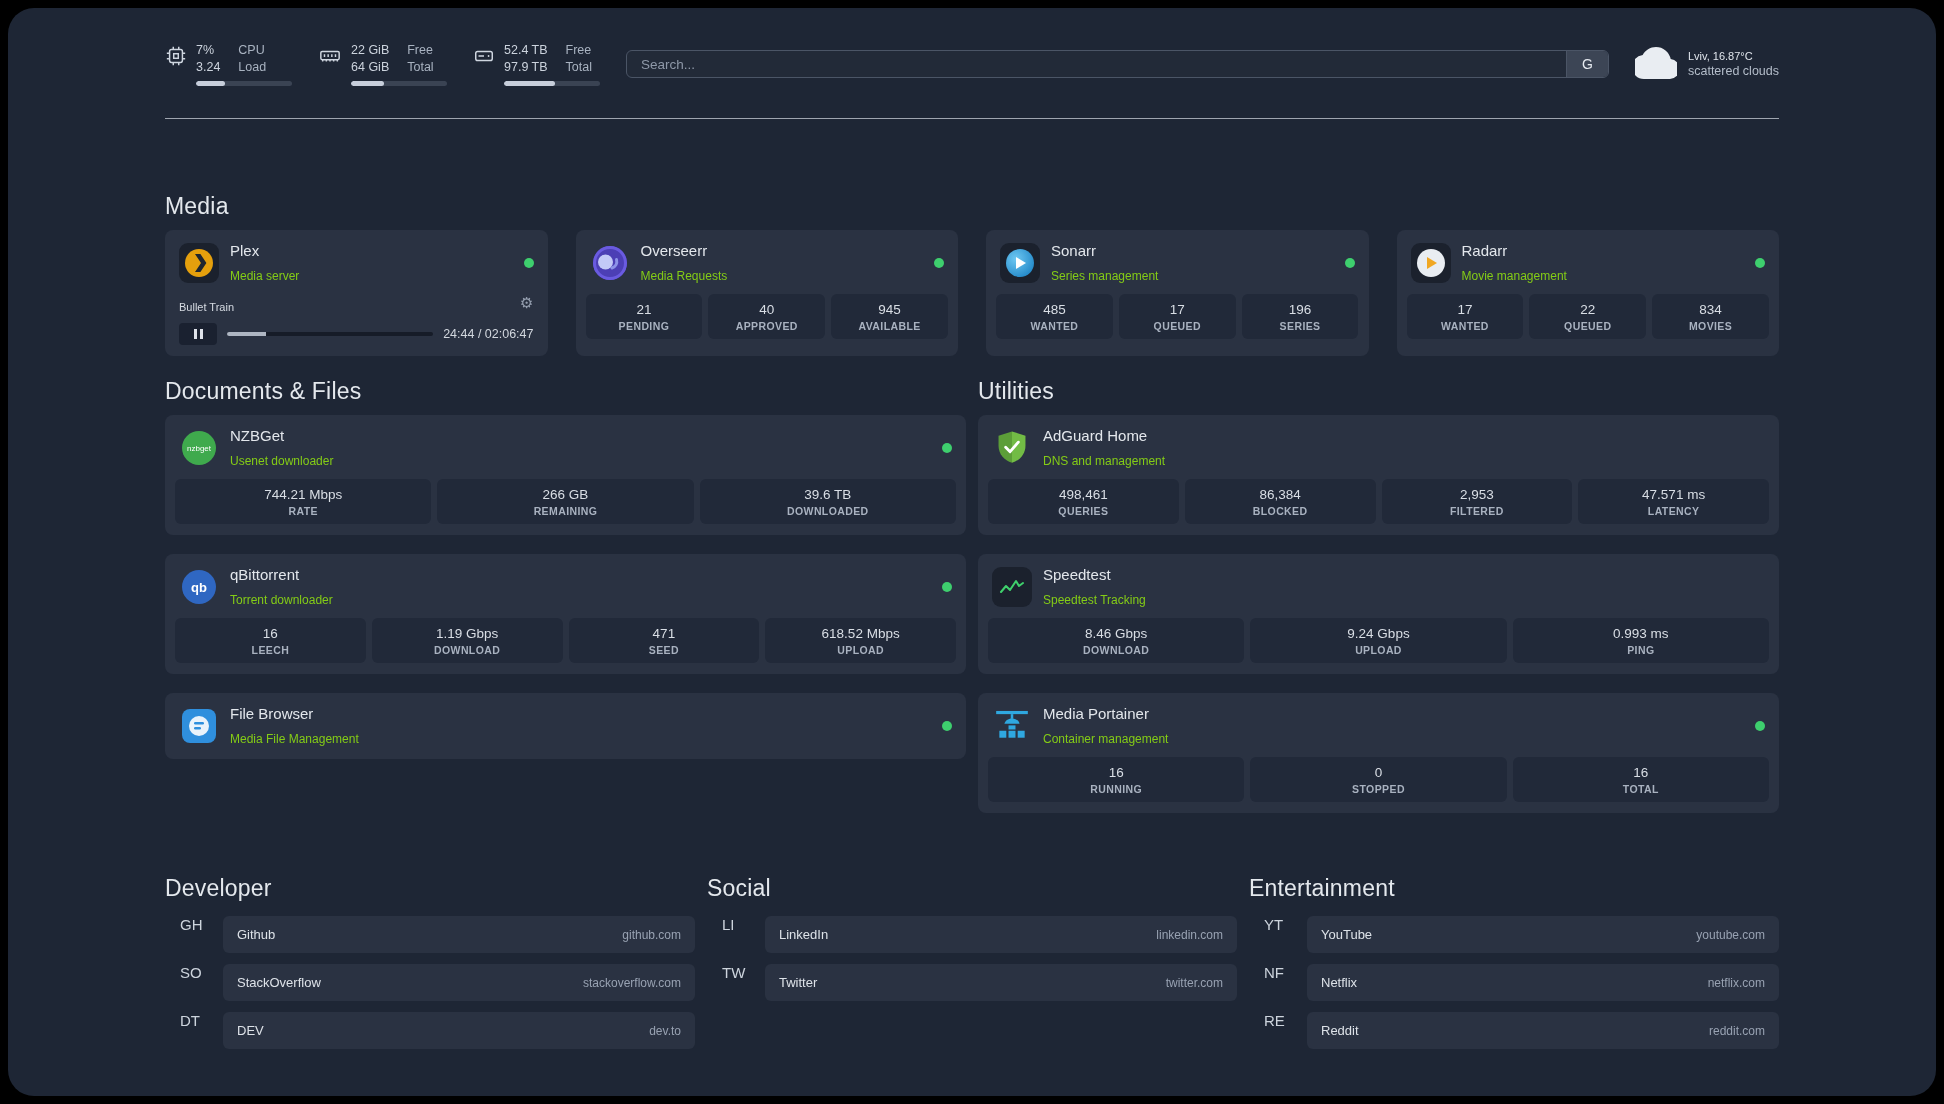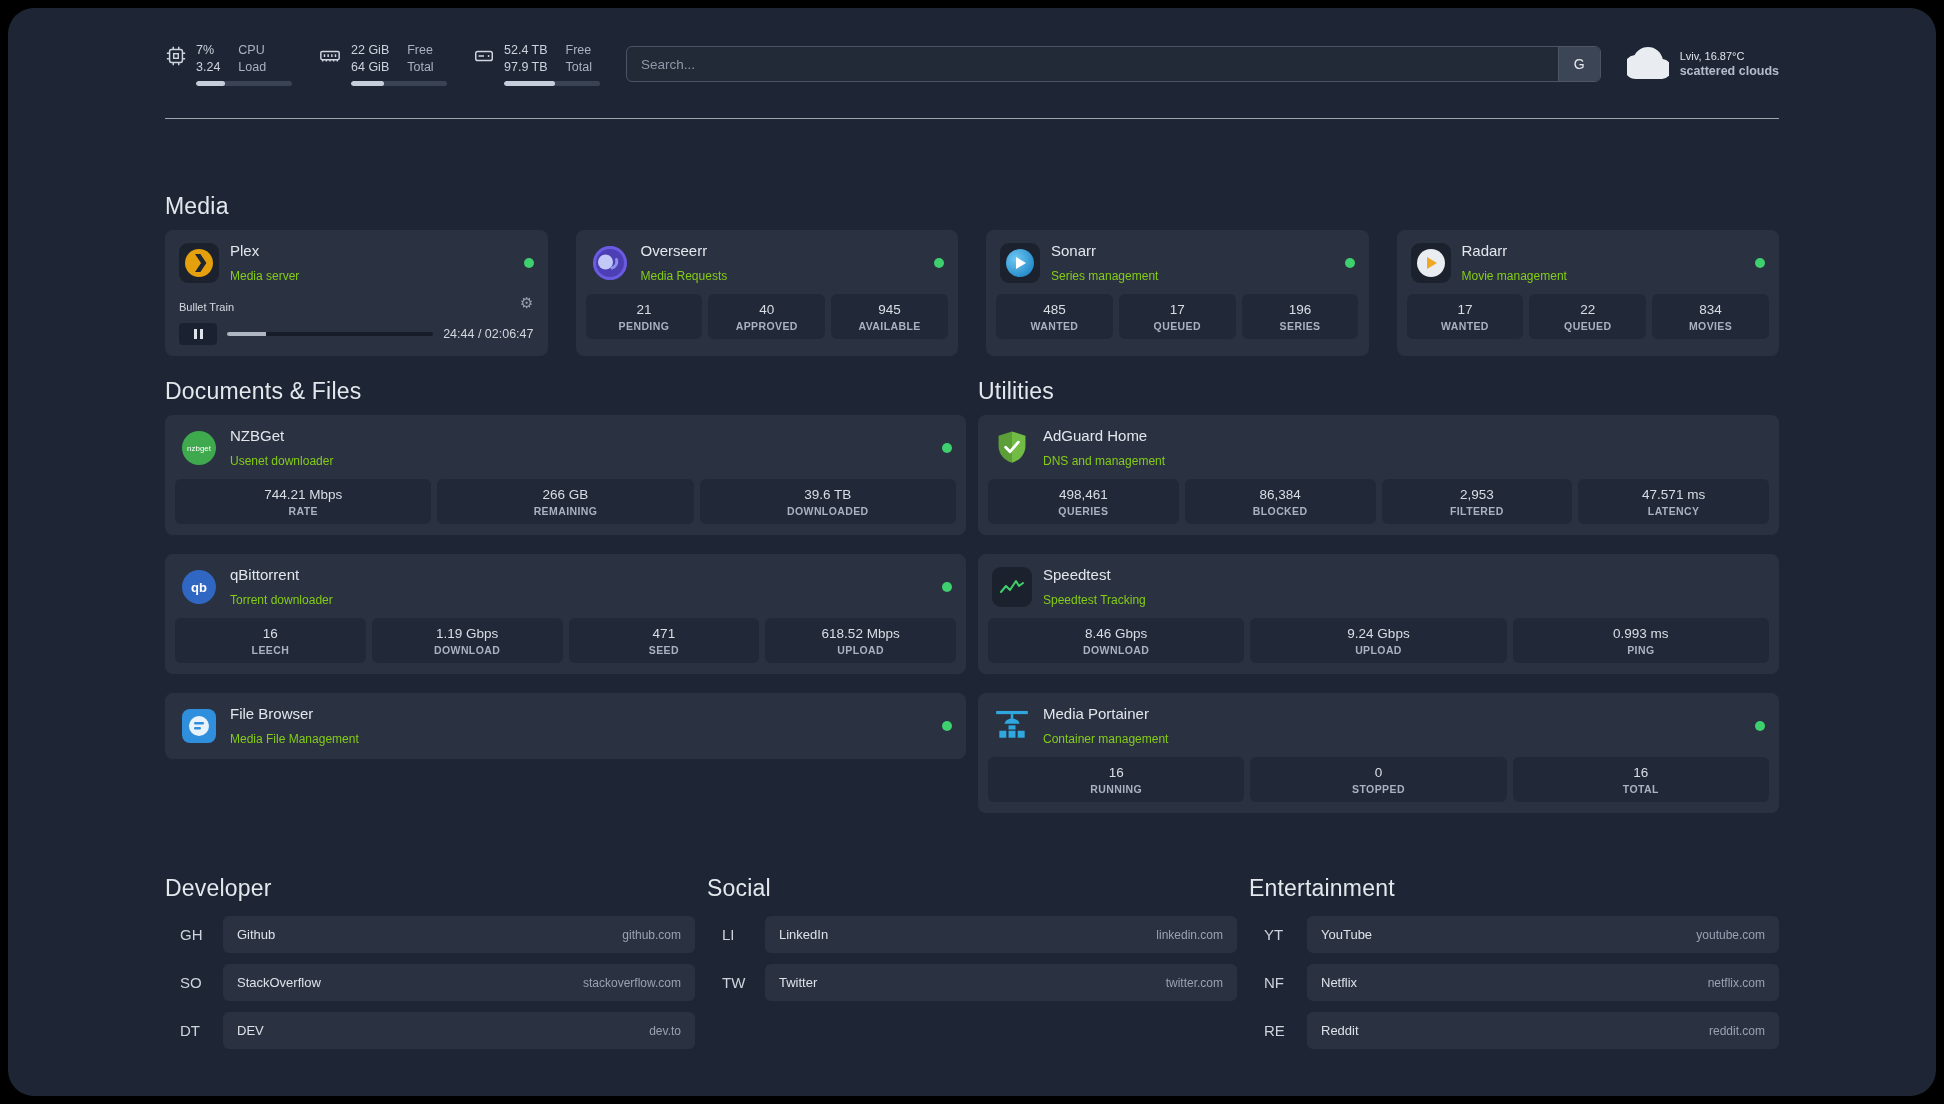--- a/index.html
+++ b/index.html
@@ -11,30 +11,30 @@
   
   .topbar { display:flex; align-items:center; gap:26px; height:48px; }
   .res { display:flex; gap:9px; }
   .res > svg { margin-top:3px; flex:none; }
   .res-cols { display:flex; gap:18px; font-size:12.5px; }
   .res-col { display:flex; flex-direction:column; line-height:1.35; }
   .res-col.vals { color:#ccd3dd; }
   .res-col.labs { color:#a9b3c1; }
   .res-bar { width:96px; height:5px; background:#3a4353; border-radius:3px; margin-top:5px; overflow:hidden; }
   .res-fill { height:100%; background:#c7cedb; border-radius:3px; }
-  .search { flex:1; display:flex; align-items:stretch; height:36px; border:1px solid #4b5566;
+  .search { flex:1; display:flex; align-items:stretch; height:28px; border:1px solid #4b5566;
             border-radius:6px; overflow:hidden; background:rgba(255,255,255,0.02); }
   .search input { flex:1; background:transparent; border:none; outline:none; color:#e2e7ee;
                   font-size:13.5px; padding:0 14px; font-family:inherit; }
   .search input::placeholder { color:#8e98a8; }
   .search-btn { width:42px; background:#3c4555; display:flex; align-items:center; justify-content:center;
                 color:#e6eaf0; font-size:14px; border-left:1px solid #4b5566; cursor:pointer; }
   .weather { display:flex; align-items:center; gap:11px; flex:none; }
   .weather-loc { font-size:11px; color:#e0e5ec; }
-  .weather-cond { font-size:12.5px; color:#b4bdca; margin-top:2px;font-weight:bold; }
+  .weather-cond { font-size:12.5px; color:#b4bdca; margin-top:2px; }
   .divider { border-top:1px solid rgba(213,219,228,0.7); margin-top:30px; }
 
   
   .section-title { font-size:23px; font-weight:500; color:#e4e8ed; letter-spacing:0.2px; }
   .media-title { margin-top:74px; margin-bottom:10px; }
   .media-grid { display:grid; grid-template-columns:repeat(4,1fr); gap:28px; }
   .cols2 { display:grid; grid-template-columns:1fr 1fr; gap:12px; margin-top:22px; align-items:start; }
   .col-title { margin-bottom:10px; }
   .stack { display:flex; flex-direction:column; gap:19px; }
   .card { background:#2a3242; border-radius:8px; padding:10px 10px 11px; }
@@ -58,21 +58,21 @@
   .pp { width:38px; height:22px; background:#1a2130; border-radius:4px; display:flex;
         align-items:center; justify-content:center; gap:3px; cursor:pointer; flex:none; }
   .pp-bar { width:3px; height:10px; background:#dfe3ea; }
   .np-track { flex:1; height:4px; background:#161c28; border-radius:2px; overflow:hidden; }
   .np-fill { height:100%; background:#aeb6c2; }
   .np-time { font-size:12.5px; color:#d2d7de; flex:none; }
 
   
   .bm-grid { display:grid; grid-template-columns:repeat(3,1fr); gap:12px; margin-top:62px; align-items:start; }
   .bm-title { margin-bottom:14px; }
-  .bm-row { display:flex; align-items:center; margin-bottom:11px; }
+  .bm-row { display:flex; margin-bottom:11px; }
   .bm-abbr { width:58px; padding-left:15px; font-size:15px; color:#cdd4dd; flex:none; }
   .bm-pill { flex:1; height:37px; background:#2a3242; border-radius:6px; display:flex;
              align-items:center; justify-content:space-between; padding:0 14px; cursor:pointer; }
   .bm-name { font-size:13px; color:#dde2e8; }
   .bm-url { font-size:12px; color:#98a2b2; }
 </style>
 </head>
 <body>
 
 <div class="app">

